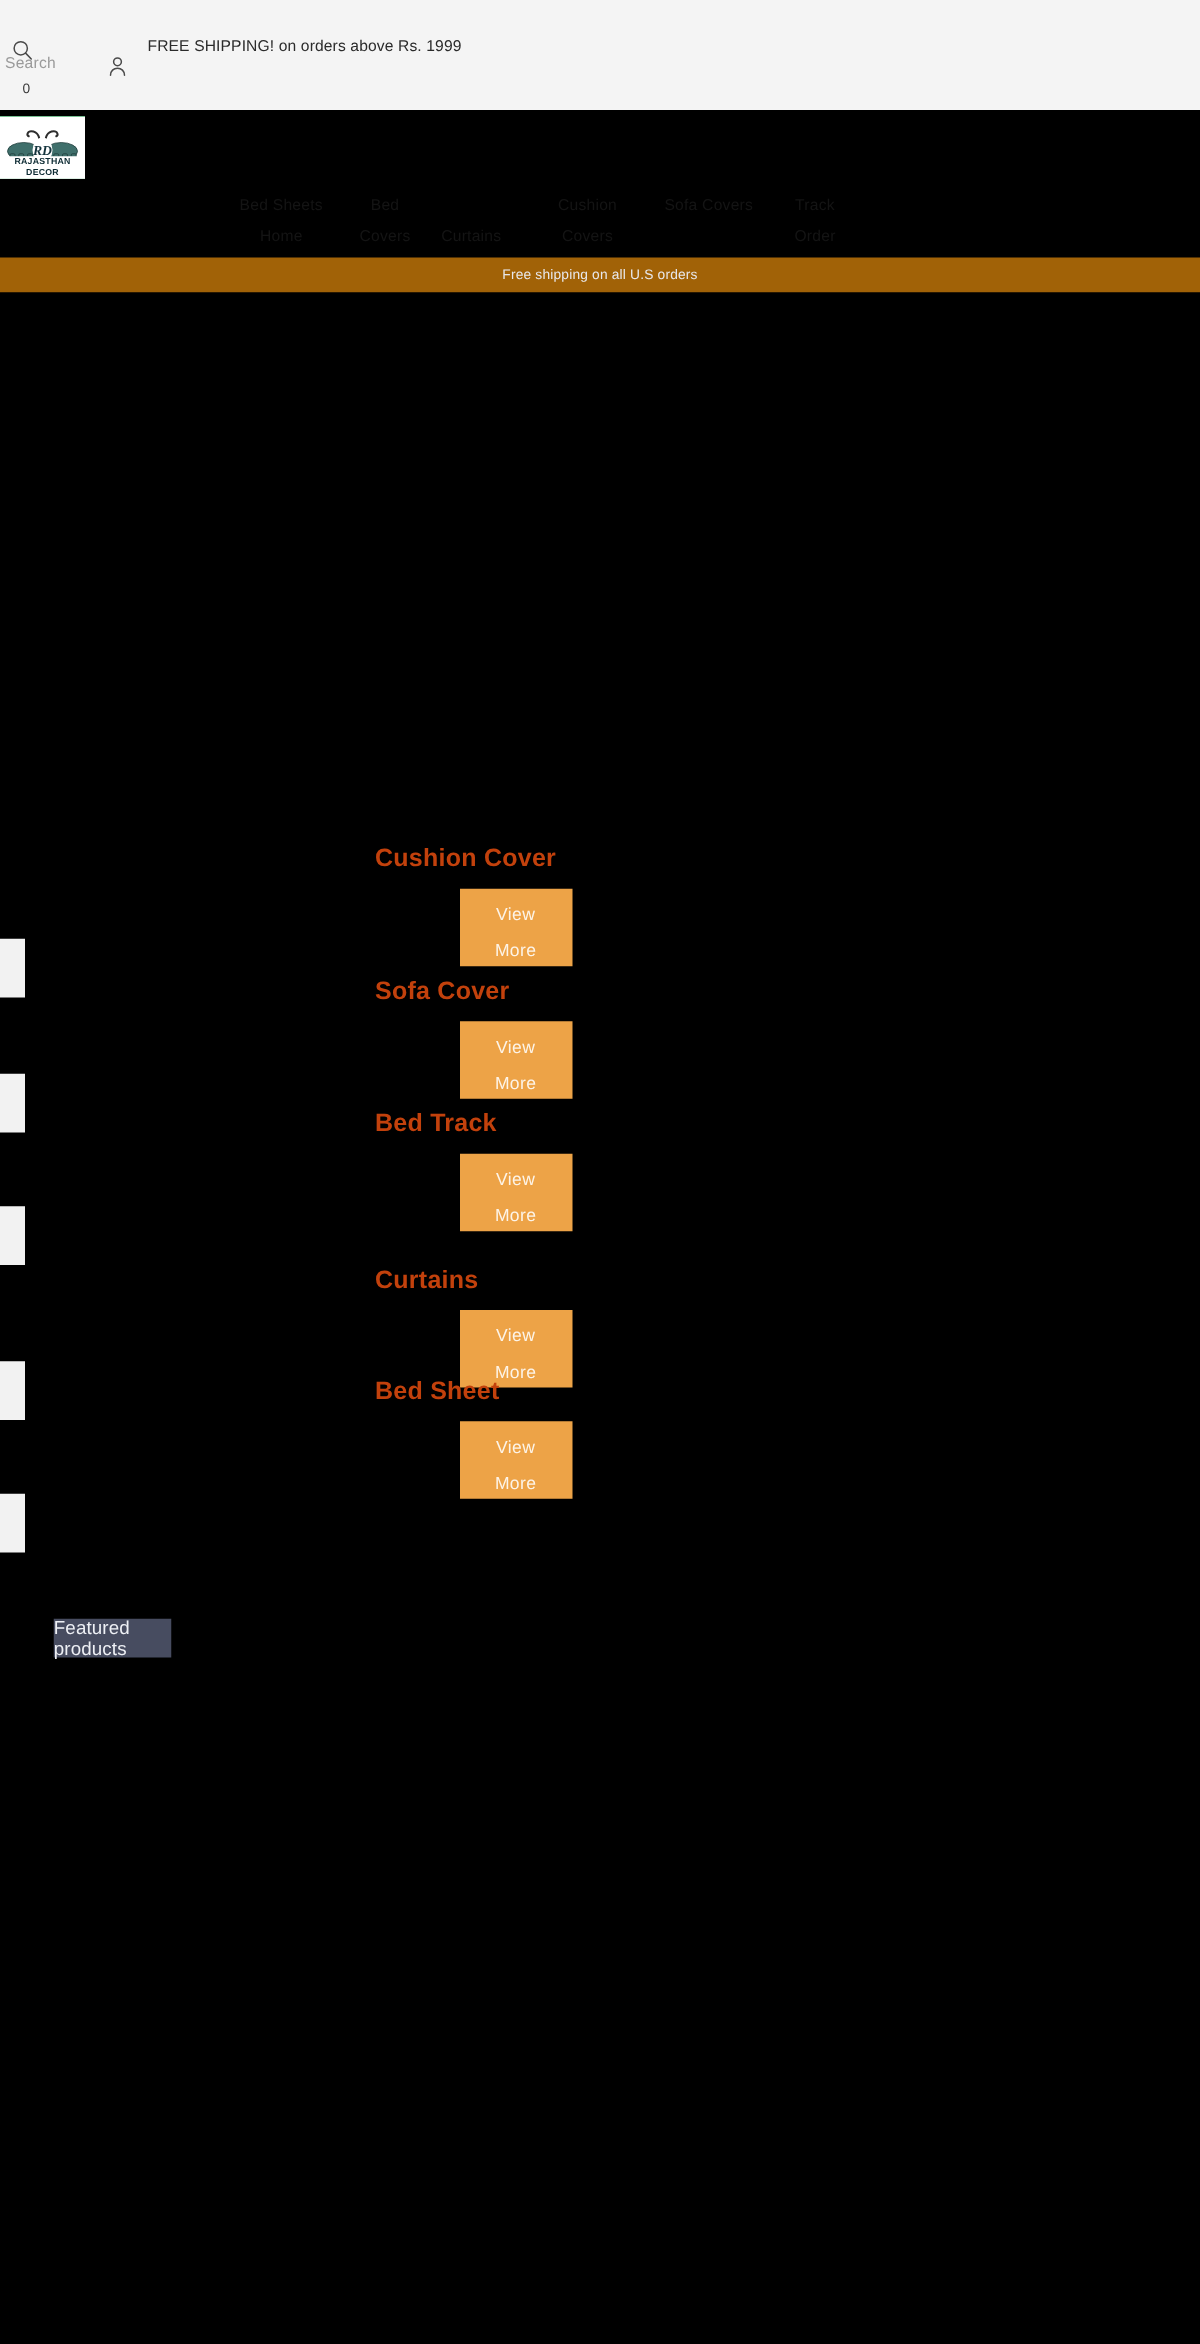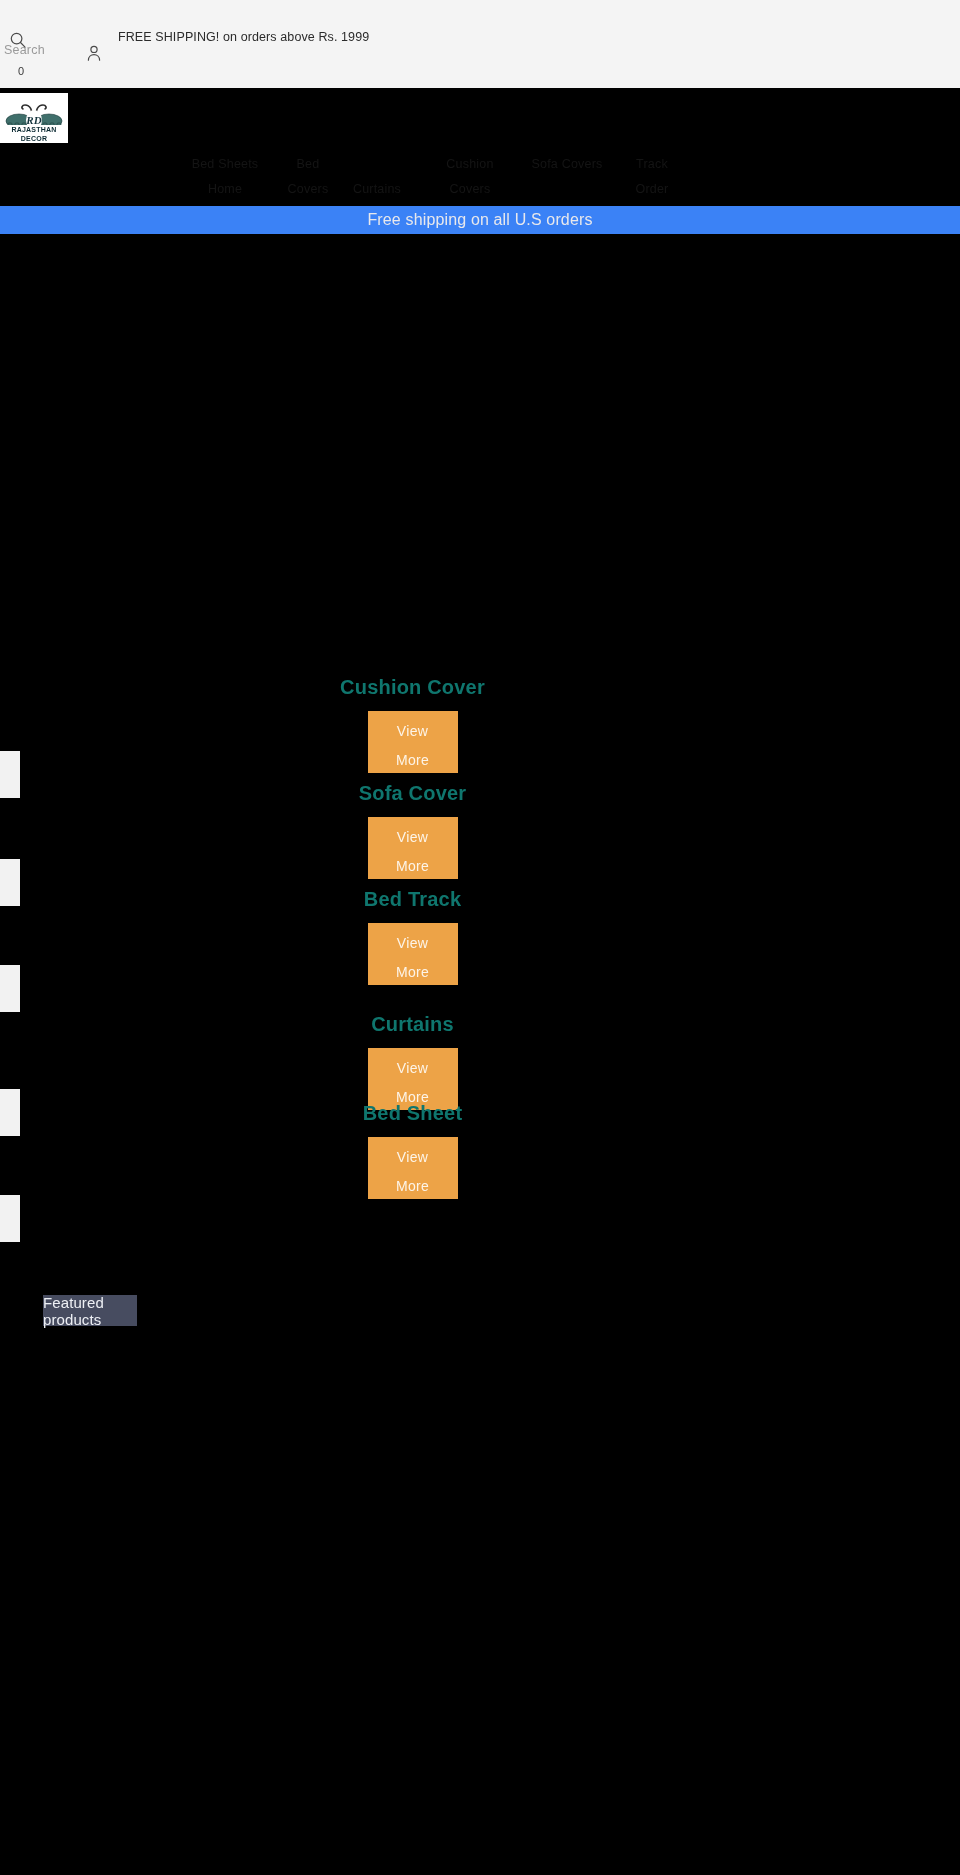--- a/index.html
+++ b/index.html
@@ -77,43 +77,43 @@
     text-align: center;
     line-height: 25px;
     letter-spacing: .2px;
     white-space: pre-line;
   }
 
   
   .announce-bar {
     position: absolute; left: 0; top: 206px;
     width: 960px; height: 28px;
-    background: #3b82f6;
+    background: #a16207;
     color: #e8e8ec;
-    font-size: 16px;
+    font-size: 11px;
     display: flex; align-items: center; justify-content: center;
     letter-spacing: .15px;
   }
 
   
   .hero {
     position: absolute; left: 0; top: 234px;
     width: 960px; height: 420px;
     background: #000000;
   }
 
   
   .collection-grid {
     position: absolute; left: 0; top: 654px;
     width: 960px; height: 610px;
   }
   .cat-block { position: absolute; }
   .cat-title {
-    font-size: 20px; font-weight: 700; color: #0f766e;
-    text-align: center; letter-spacing: .2px;
+    font-size: 20px; font-weight: 700; color: #c2410c;
+    text-align: left; letter-spacing: .2px;
     white-space: nowrap;
   }
   .view-more-btn {
     display: block;
     width: 90px; height: 62px;
     background: #eda347;
     color: #fdf4e8;
     font-size: 14px;
     text-align: center;
     line-height: 29px;

